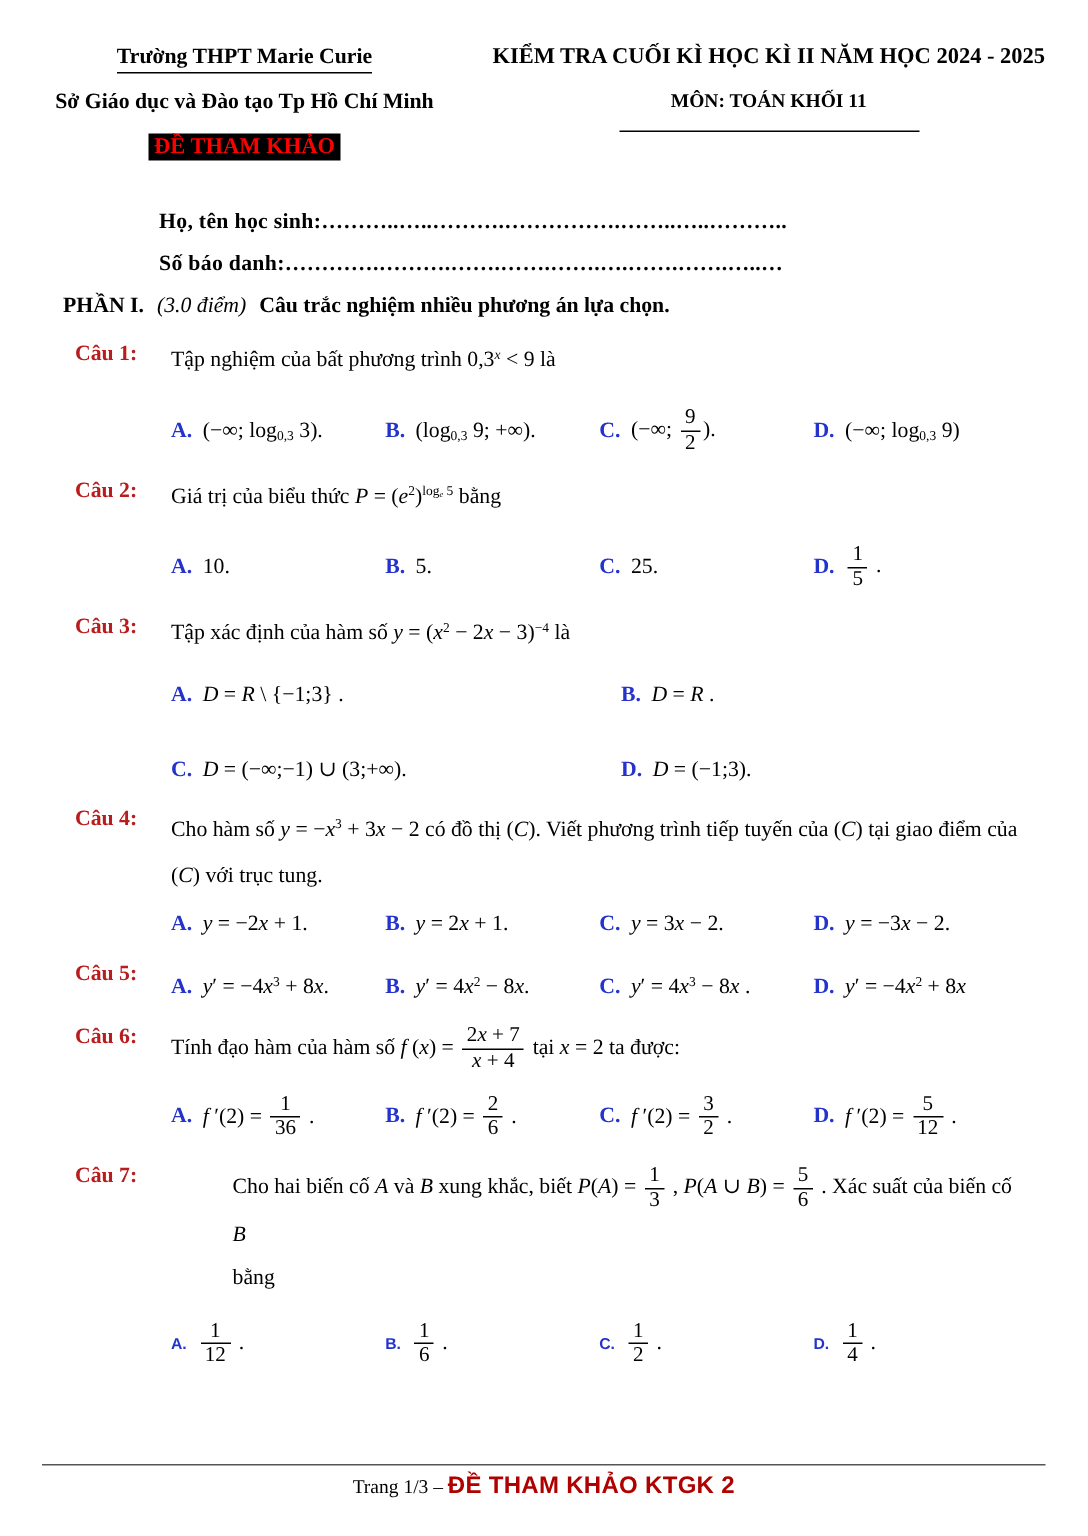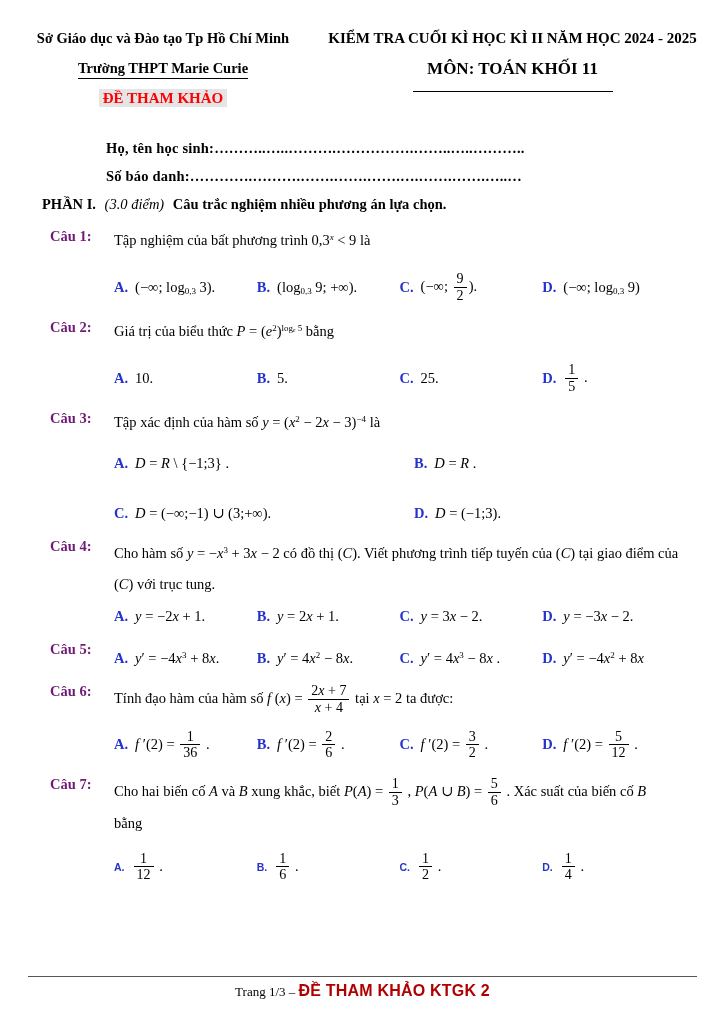--- a/index.html
+++ b/index.html
@@ -6,34 +6,34 @@
   body{width:725px;height:1024px;position:relative;overflow:hidden;
        font-family:"Liberation Serif","DejaVu Serif",serif;
        color:#000;font-size:14.5px;}
   .bold{font-weight:bold;}
   .italic{font-style:italic;}
   
   .header{display:flex;padding:30px 14px 0 12px;}
   .h-left{width:302px;text-align:center;}
   .h-left .line{margin-bottom:13px;}
   .school-underline{border-bottom:1.4px solid #000;padding-bottom:2px;}
-  .tag{background:#e5e5e5;color:#ff0000;font-weight:bold;padding:1px 4px;font-size:15px;}
+  .tag{background:#000000;color:#ff0000;font-weight:bold;padding:1px 4px;font-size:15px;}
   .h-right{flex:1;text-align:center;}
   .h-right .line{margin-bottom:12px;}
   .h-rule{width:200px;border-top:1.4px solid #000;margin:10px auto 0 auto;}
   
   .student{margin:20px 0 0 106px;}
   .student div{margin-bottom:11px;letter-spacing:.2px;}
   
   .part-heading{margin:6px 0 0 42px;}
   .part-heading .seg{margin-right:5px;}
   
   .qwrap{margin:10px 40px 0 50px;}
   .q{display:flex;margin-top:15px;}
-  .q-label{width:64px;flex-shrink:0;font-weight:bold;color:#701a75;}
+  .q-label{width:64px;flex-shrink:0;font-weight:bold;color:#b91c1c;}
   .q-body{flex:1;min-width:0;}
   .q-prompt{line-height:1.75;}
   .opts{display:grid;margin-top:18px;align-items:center;}
   .opts-4{grid-template-columns:repeat(4,1fr);}
   .opts-2{grid-template-columns:300px 1fr;row-gap:30px;}
   .opt{display:flex;align-items:center;min-height:20px;}
   .ol{color:#2433cc;font-weight:bold;margin-right:7px;flex-shrink:0;}
   .sans-letters .ol{font-family:"Liberation Sans",sans-serif;font-size:10.5px;}
   .tight-opts .opts{margin-top:7px;}
   .mid-opts .opts{margin-top:13px;}
@@ -50,27 +50,27 @@
   .f-rule{border-top:1px solid #555;}
   .f-text{text-align:center;margin-top:5px;font-size:13px;}
   .f-brand{font-family:"Liberation Sans",sans-serif;font-weight:bold;
            color:#b00000;font-size:16px;letter-spacing:.2px;}
 </style>
 </head>
 <body>
 
 <div class="header">
   <div class="h-left">
+    <div class="line bold"><span class="school-underline">Trường THPT Marie Curie</span></div>
     <div class="line bold">Sở Giáo dục và Đào tạo Tp Hồ Chí Minh</div>
-    <div class="line bold"><span class="school-underline">Trường THPT Marie Curie</span></div>
     <div class="line"><span class="tag">ĐỀ THAM KHẢO</span></div>
   </div>
   <div class="h-right">
     <div class="line bold" style="font-size:15px;">KIỂM TRA CUỐI KÌ HỌC KÌ II NĂM HỌC 2024 - 2025</div>
-    <div class="line bold" style="font-size:17px;">MÔN: TOÁN KHỐI 11</div>
+    <div class="line bold" style="font-size:13px;">MÔN: TOÁN KHỐI 11</div>
     <div class="h-rule"></div>
   </div>
 </div>
 
 <div class="student">
   <div class="bold">Họ, tên học sinh:………..…..……….…………….……..…..………..</div>
   <div class="bold">Số báo danh:………….……….…….…….…….….…….…….…..…</div>
 </div>
 
 <div class="part-heading">
@@ -247,21 +247,21 @@
                 <span class="fden">12</span>
               </span> .</span>
           </div>
       </div>
     </div>
   </div>
 
   <div class="q sans-letters mid-opts">
     <div class="q-label">Câu 7:</div>
     <div class="q-body">
-      <div class="q-prompt" style="line-height:2.0;">Cho hai biến cố <i>A</i> và <i>B</i> xung khắc, biết <i>P</i>(<i>A</i>) = <span class="frac">
+      <div class="q-prompt" style="line-height:2.0;margin-left:41px;">Cho hai biến cố <i>A</i> và <i>B</i> xung khắc, biết <i>P</i>(<i>A</i>) = <span class="frac">
             <span class="fnum">1</span>
             <span class="fden">3</span>
           </span> , <i>P</i>(<i>A</i> ∪ <i>B</i>) = <span class="frac">
             <span class="fnum">5</span>
             <span class="fden">6</span>
           </span> . Xác suất của biến cố <i>B</i><br>bằng</div>
       <div class="opts opts-4">
         <div class="opt">
             <span class="ol">A.</span>
             <span><span class="frac">

